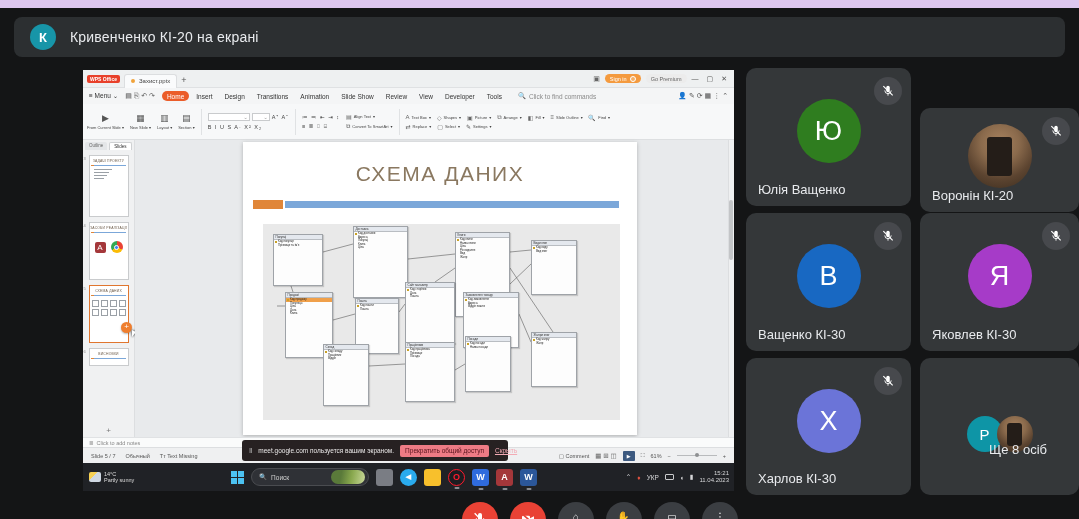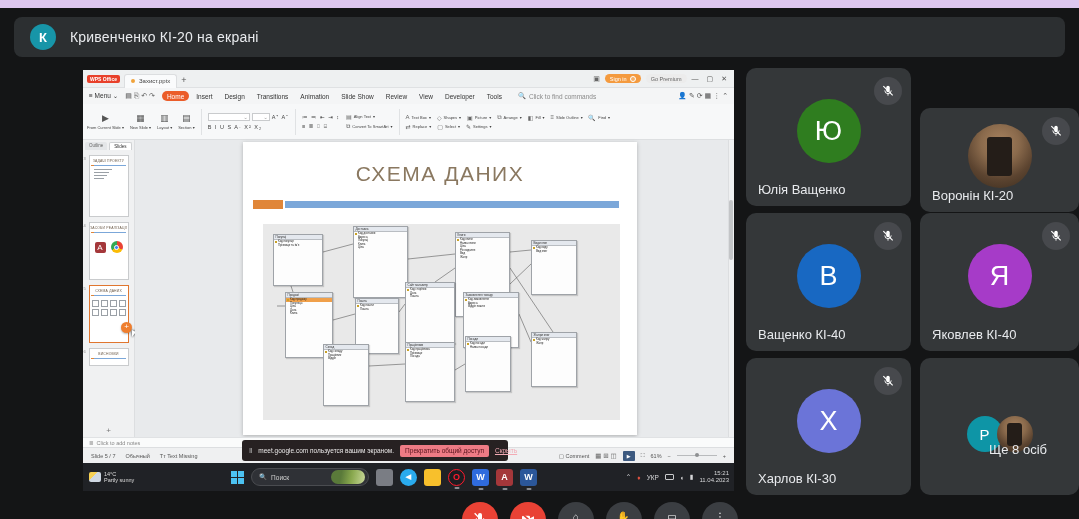--- a/index.html
+++ b/index.html
@@ -554,33 +554,33 @@
       <div class="tile" style="left: 746px; top: 213px; width: 165px; height: 138px;">
         <div class="mic-badge">
           <svg width="14" height="14" viewBox="0 0 24 24">
             <path d="M12 3a3 3 0 0 1 3 3v5a3 3 0 0 1-6 0V6a3 3 0 0 1 3-3z" fill="#fff"></path>
             <path d="M6.5 11a5.5 5.5 0 0 0 11 0" stroke="#fff" fill="none" stroke-width="1.6"></path>
             <line x1="12" y1="16.5" x2="12" y2="20" stroke="#fff" stroke-width="1.6"></line>
             <line x1="4" y1="3.5" x2="20" y2="19.5" stroke="#fff" stroke-width="2"></line>
           </svg>
         </div>
         <div class="avatar-big" style="background: rgb(24, 104, 194);">В</div>
-        <div class="name">Ващенко КІ-40</div>
+        <div class="name">Ващенко КІ-30</div>
       </div>
       <div class="tile" style="left: 920px; top: 213px; width: 159px; height: 138px;">
         <div class="mic-badge">
           <svg width="14" height="14" viewBox="0 0 24 24">
             <path d="M12 3a3 3 0 0 1 3 3v5a3 3 0 0 1-6 0V6a3 3 0 0 1 3-3z" fill="#fff"></path>
             <path d="M6.5 11a5.5 5.5 0 0 0 11 0" stroke="#fff" fill="none" stroke-width="1.6"></path>
             <line x1="12" y1="16.5" x2="12" y2="20" stroke="#fff" stroke-width="1.6"></line>
             <line x1="4" y1="3.5" x2="20" y2="19.5" stroke="#fff" stroke-width="2"></line>
           </svg>
         </div>
         <div class="avatar-big" style="background: rgb(166, 59, 200);">Я</div>
-        <div class="name">Яковлев КІ-40</div>
+        <div class="name">Яковлев КІ-30</div>
       </div>
       <div class="tile" style="left: 746px; top: 358px; width: 165px; height: 137px;">
         <div class="mic-badge">
           <svg width="14" height="14" viewBox="0 0 24 24">
             <path d="M12 3a3 3 0 0 1 3 3v5a3 3 0 0 1-6 0V6a3 3 0 0 1 3-3z" fill="#fff"></path>
             <path d="M6.5 11a5.5 5.5 0 0 0 11 0" stroke="#fff" fill="none" stroke-width="1.6"></path>
             <line x1="12" y1="16.5" x2="12" y2="20" stroke="#fff" stroke-width="1.6"></line>
             <line x1="4" y1="3.5" x2="20" y2="19.5" stroke="#fff" stroke-width="2"></line>
           </svg>
         </div>

